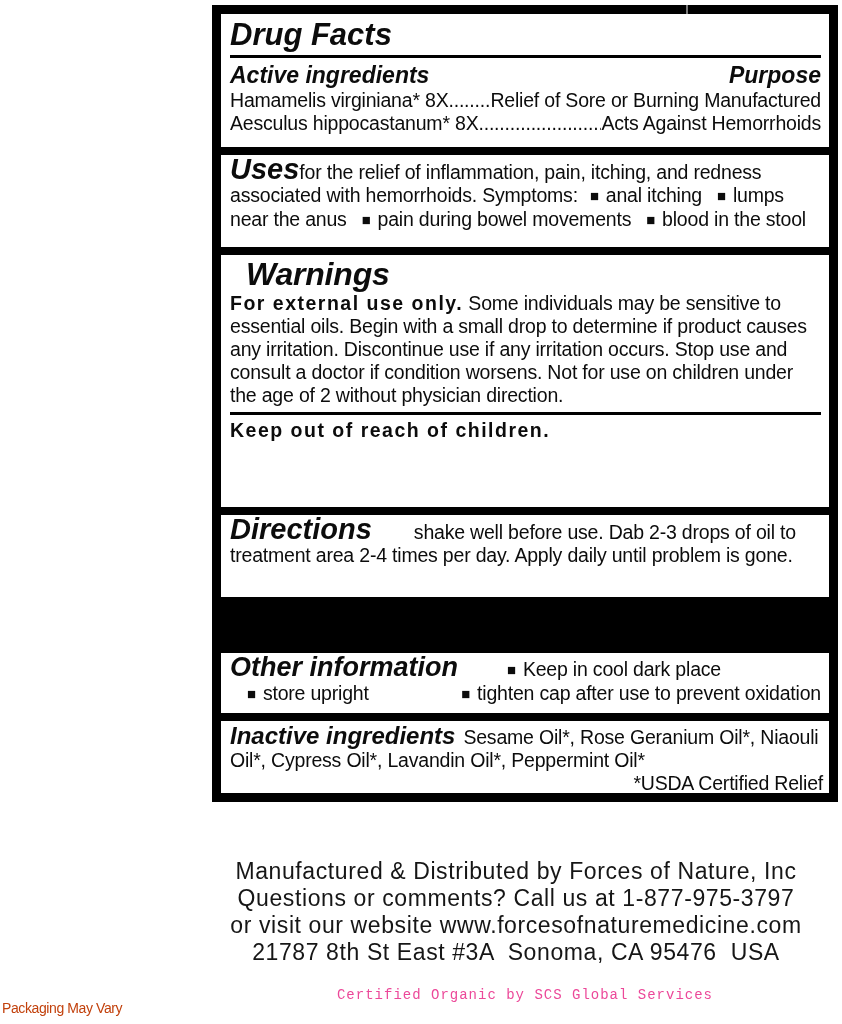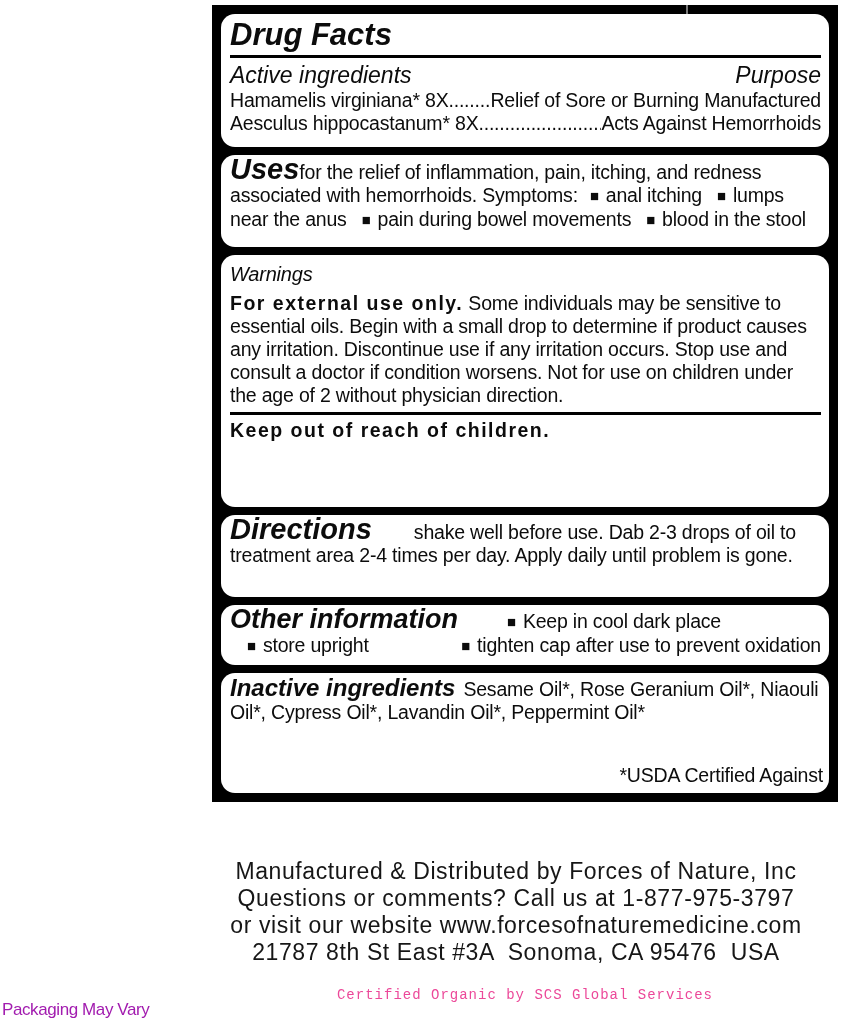--- a/index.html
+++ b/index.html
@@ -9,40 +9,40 @@
   }
   
   .label {
     position:absolute; left:212px; top:5px; width:626px; height:797px;
     background:#000; box-sizing:border-box; padding:9px;
     display:flex; flex-direction:column; gap:8px;
   }
   .seam { position:absolute; left:474px; top:0; width:2px; height:9px; background:#7a7a7a; }
   .sec {
     background:#fff; box-sizing:border-box; padding:3px 8px 4px 9px; overflow:hidden;
-    font-size:19.5px; line-height:23px; letter-spacing:-0.2px;border-radius:14px;
+    font-size:19.5px; line-height:23px; letter-spacing:-0.2px;
   }
   .sec-head   { height:133px; }
   .sec-uses   { height:92px;  }
   .sec-warn   { height:252px; }
   .sec-dir    { height:82px;  }
-  .sec-other  { height:60px;  }
+  .sec-other  { height:60px;margin-top:48px;  }
   .sec-inact  { flex:1; display:flex; flex-direction:column; justify-content:space-between; padding-bottom:6px; }
 
   .title { margin:0; font-size:31px; line-height:36px; font-weight:bold; font-style:italic; letter-spacing:0; }
   .rule  { height:3px; background:#000; margin:2px 0 3px; }
   .rule2 { height:3px; background:#000; margin:5px 0 4px; }
 
-  .ai-head { display:flex; justify-content:space-between; font-weight:normal; font-style:italic; font-size:23px; line-height:28px; letter-spacing:0; }
+  .ai-head { display:flex; justify-content:space-between; font-weight:bold; font-style:italic; font-size:23px; line-height:28px; letter-spacing:0; }
   .dotrow  { display:flex; justify-content:space-between; white-space:nowrap; }
   .dotrow .leader { overflow:hidden; flex:0 1 auto; }
 
   .h-inline { font-weight:bold; font-style:italic; letter-spacing:0; }
   .h-uses  { font-size:29px; }
-  .h-warn  { display:block; font-size:20px; line-height:32px; margin:0 0 2px; font-weight:normal; font-style:italic; }
+  .h-warn  { display:block; font-size:32px; line-height:32px; margin:0 16px 2px; font-weight:bold; font-style:italic; }
   .h-dir   { font-size:29px; margin-right:42px; }
   .h-other { font-size:27px; margin-right:34px; }
   .h-inact { font-size:24px; margin-right:8px;margin-top:28px; }
 
   p.flow { margin:0; }
   .bullet { display:inline-block; font-size:15px; margin:0 7px 0 15px; transform:translateY(-1px); }
   .bullet-first { margin-left:12px; }
   .bold-sp { font-weight:bold; letter-spacing:1.5px; }
   .keep-line { font-weight:bold; letter-spacing:1.5px; }
 
@@ -57,21 +57,21 @@
   .mfg {
     position:absolute; left:203px; top:858px; width:626px; text-align:center;
     font-size:23px; line-height:27px; letter-spacing:0.6px; color:#161616;
   }
   .mfg-line { white-space:pre-wrap; }
   .certifier {
     position:absolute; left:212px; top:987px; width:626px; text-align:center;
     font-family:"Liberation Mono", monospace; font-size:14px; letter-spacing:1px; color:#ec4899;
   }
   .packaging {
-    position:absolute; left:2px; top:1000px; font-size:17px; letter-spacing:-0.4px; color:#a21caf;
+    position:absolute; left:2px; top:1000px; font-size:14px; letter-spacing:-0.4px; color:#c2410c;
   }
 </style>
 </head>
 <body>
 
 <div class="page">
 
   <div class="label">
     <div class="seam"></div>
 
@@ -123,21 +123,21 @@
       <div class="other-row2">
         <span class="oitem"><span class="bullet">■</span><span>store upright</span></span>
         <span class="oitem"><span class="bullet">■</span><span>tighten cap after use to prevent oxidation</span></span>
       </div>
     </section>
 
     <section class="sec sec-inact">
       <p class="flow">
         <span class="h-inline h-inact">Inactive ingredients</span><span>Sesame Oil*, Rose Geranium Oil*, Niaouli Oil*, Cypress Oil*, Lavandin Oil*, Peppermint Oil*</span>
       </p>
-      <div class="footnote">*USDA Certified Against</div>
+      <div class="footnote">*USDA Certified Relief</div>
     </section>
   </div>
 
   <div class="mfg">
     <div class="mfg-line">Manufactured &amp; Distributed by Forces of Nature, Inc</div>
     <div class="mfg-line">Questions or comments? Call us at 1-877-975-3797</div>
     <div class="mfg-line">or visit our website www.forcesofnaturemedicine.com</div>
     <div class="mfg-line">21787 8th St East #3A  Sonoma, CA 95476  USA</div>
   </div>
 

